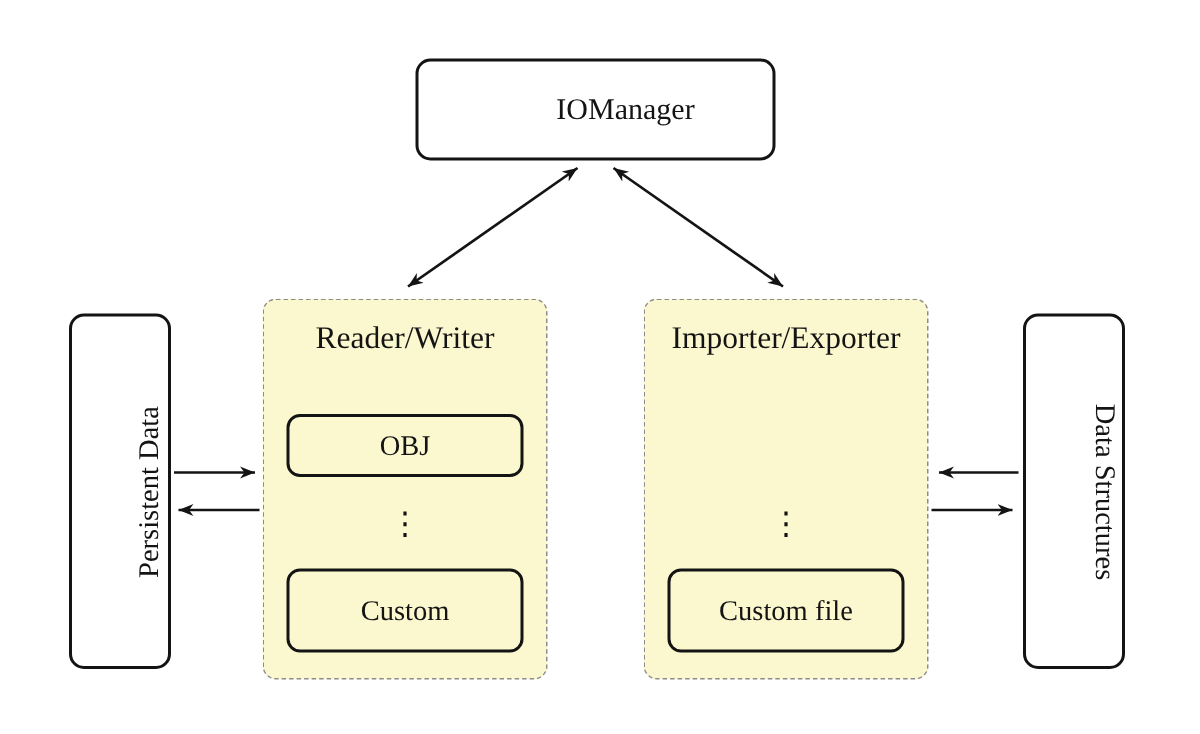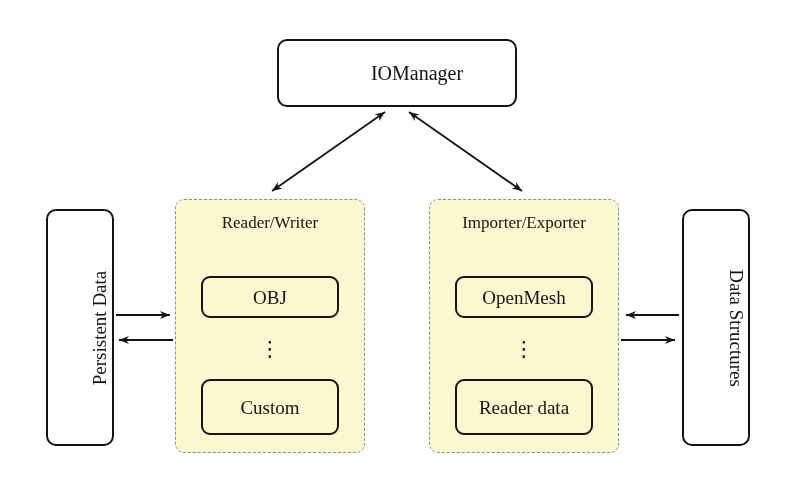--- a/index.html
+++ b/index.html
@@ -59,27 +59,27 @@
     border-radius: 9px;
   }
   .group.left  { left: 175px; }
   .group.right { left: 429px; text-decoration: underline; }
   .group-title {
     position: absolute;
     top: 13px;
     left: 0;
     width: 100%;
     text-align: center;
-    font-size: 17px;
+    font-size: 21px;
   }
   .inner-box {
     position: absolute;
     left: 50%;
     transform: translateX(-50%);
-    width: 138px;
+    width: 158px;
     border: 2.5px solid var(--box-border);
     border-radius: 9px;
     background: var(--group-fill);
     display: flex;
     flex-direction: column;
     align-items: center;
     justify-content: center;
     font-size: 19px;
     text-align: center;
     line-height: 25px;
@@ -131,26 +131,23 @@
       <span>OBJ</span>
     </div>
     <div class="dots">⋮</div>
     <div class="inner-box bottom">
       <span>Custom</span>
     </div>
   </div>
 
   <div class="group right">
     <div class="group-title">Importer/Exporter</div>
-    <div class="inner-box top">
-      <span>OpenMesh</span>
-    </div>
     <div class="dots">⋮</div>
     <div class="inner-box bottom">
-      <span>Reader data</span>
+      <span>Custom file</span>
     </div>
   </div>
 
   <div class="box side-box right">
     <span class="vtext down">Data Structures</span>
   </div>
 
 </div>
 
 </body></html>

